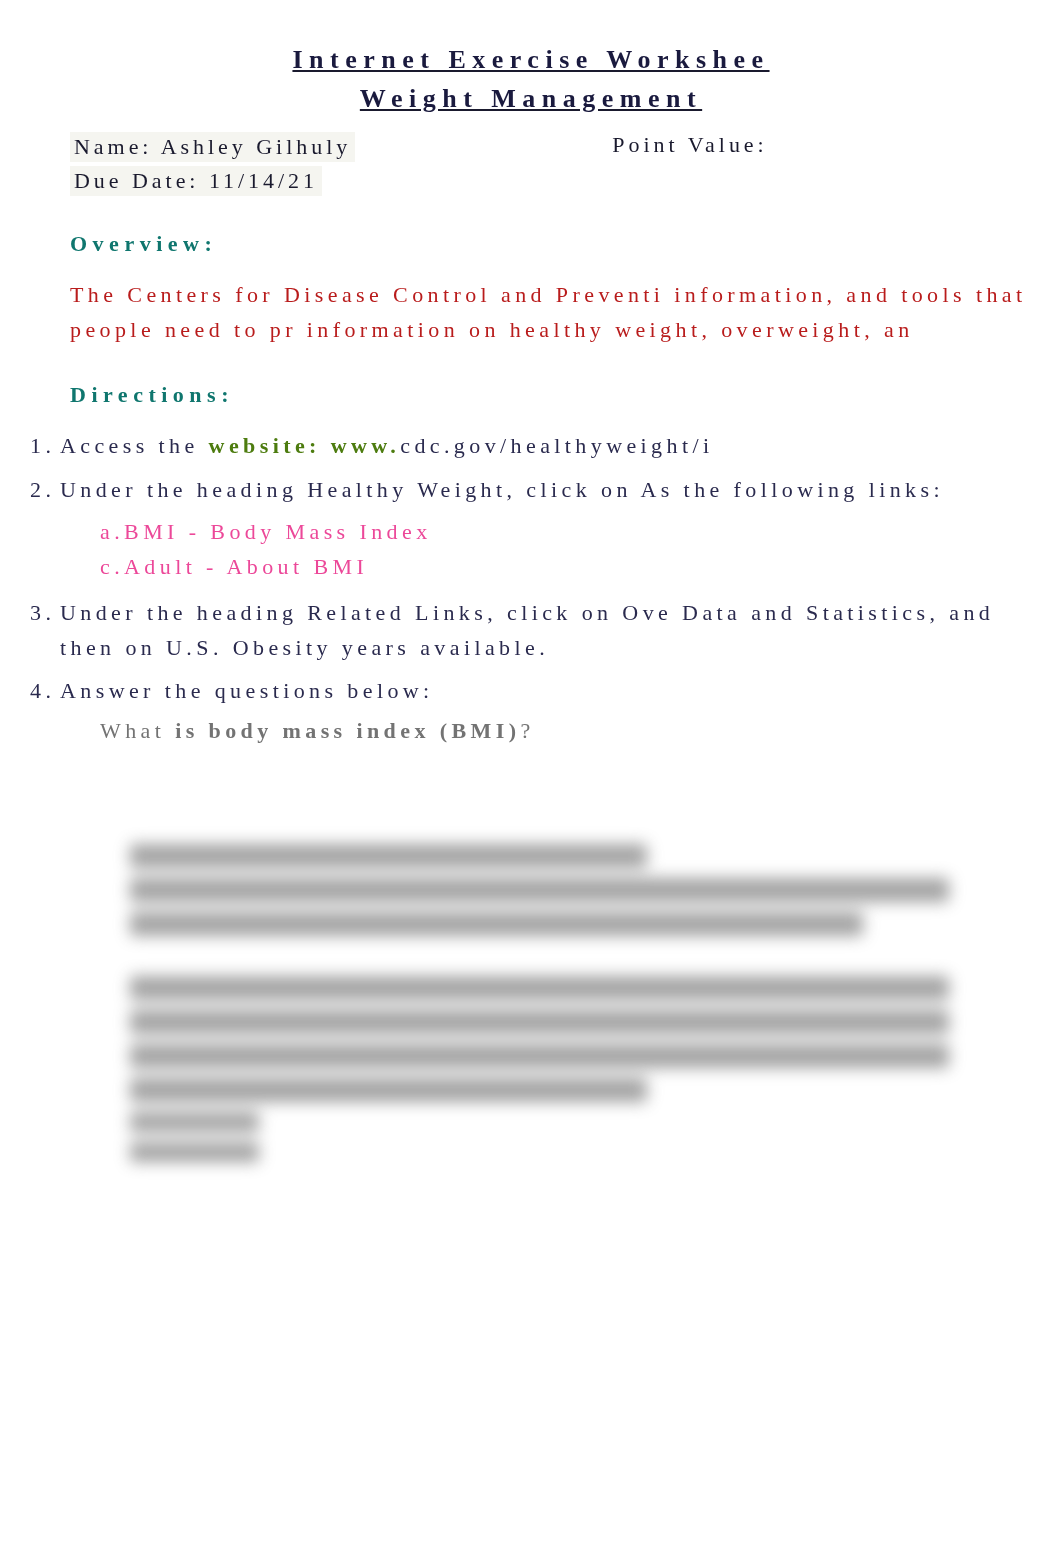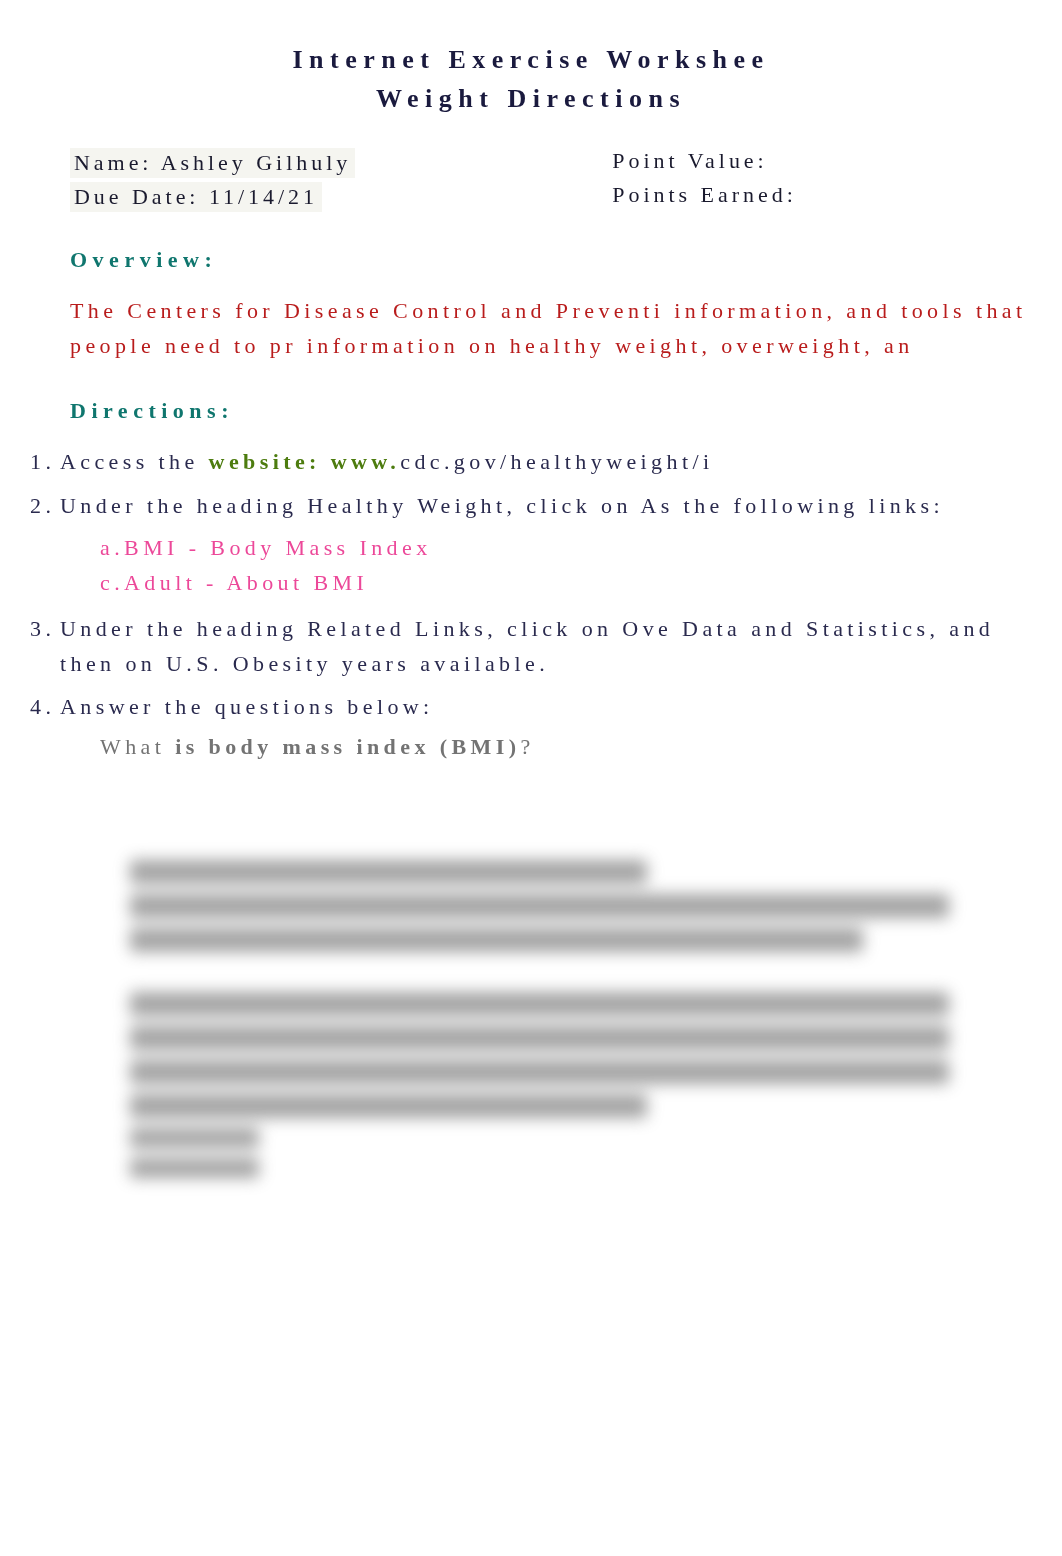--- a/index.html
+++ b/index.html
@@ -14,21 +14,22 @@
       width: 1062px;
       height: 1556px;
       padding: 40px 30px;
       color: #1a1a2e;
       letter-spacing: 0.15em;
       overflow: hidden;
     }
     
     .title-section {
       text-align: center;
-      margin-bottom: 30px;
+      margin-bottom: 14px;
+      text-decoration: underline;
     }
     
     .title-line {
       font-weight: bold;
       font-size: 26px;
       letter-spacing: 0.25em;
       color: #1a1a3e;
       line-height: 1.5;
     }
     
@@ -149,21 +150,21 @@
     .blurred-tiny {
       width: 15%;
       height: 20px;
     }
   </style>
 </head>
 <body>
 
 <div class="title-section">
   <div class="title-line">Internet Exercise Workshee</div>
-  <div class="title-line">Weight Directions</div>
+  <div class="title-line">Weight Management</div>
 </div>
 
 <div class="info-row">
   <div class="info-left">
     <span class="highlight">
       <span>Name:</span>
       <span>Ashley Gilhuly</span>
     </span>
   </div>
   <div class="info-right">
@@ -171,23 +172,20 @@
   </div>
 </div>
 
 <div class="info-row">
   <div class="info-left">
     <span class="highlight">
       <span>Due Date:</span>
       <span>11/14/21</span>
     </span>
   </div>
-  <div class="info-right">
-    <span>Points Earned:</span>
-  </div>
 </div>
 
 <div class="section-heading">Overview:</div>
 
 <div class="body-text">The Centers for Disease Control and Preventi information, and tools that people need to pr information on healthy weight, overweight, an</div>
 
 <div class="section-heading">Directions:</div>
 
 <div class="numbered-item">
   <span class="item-number">1.</span>

